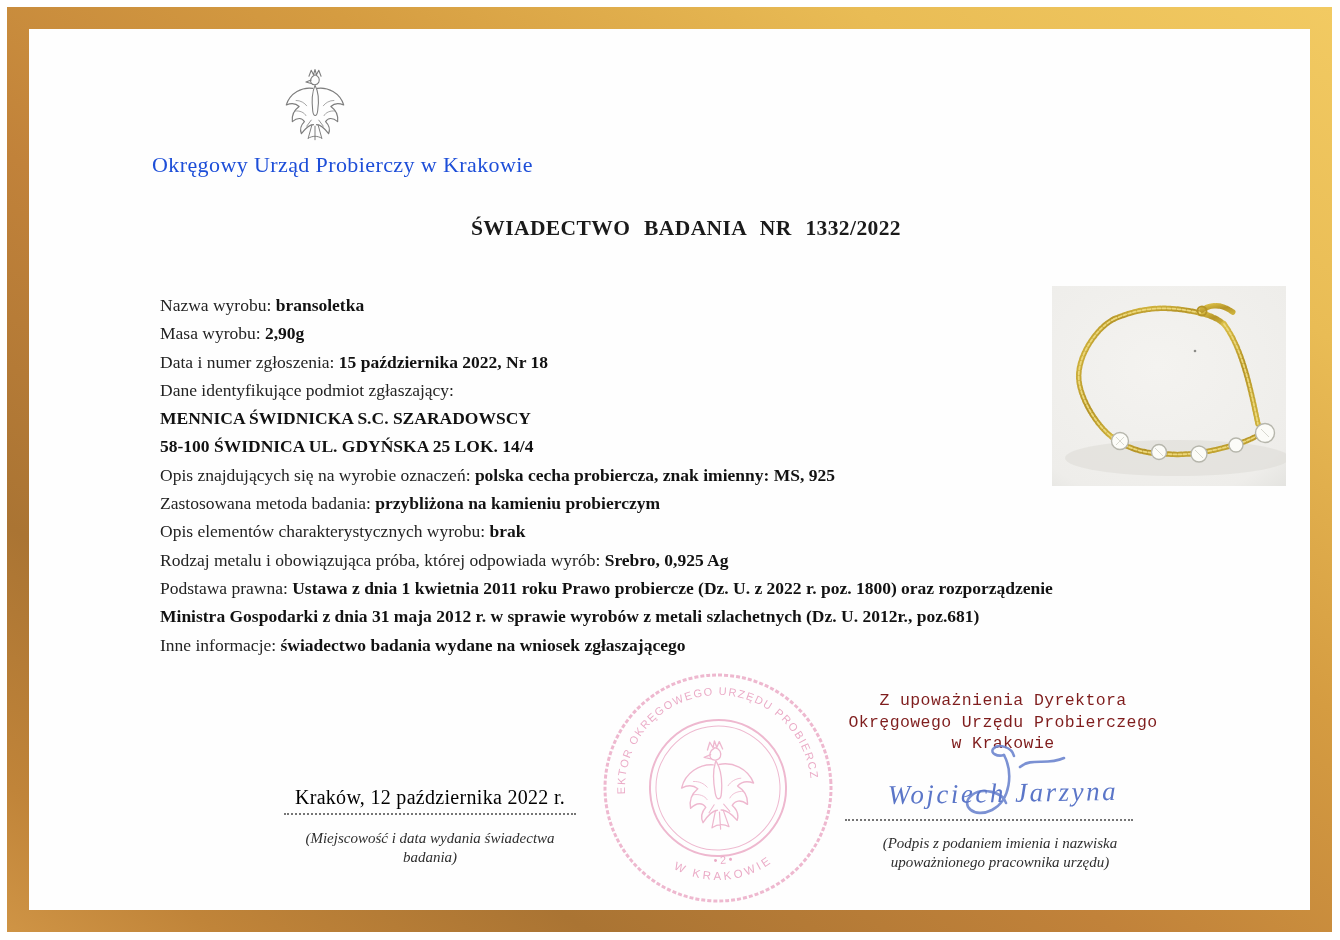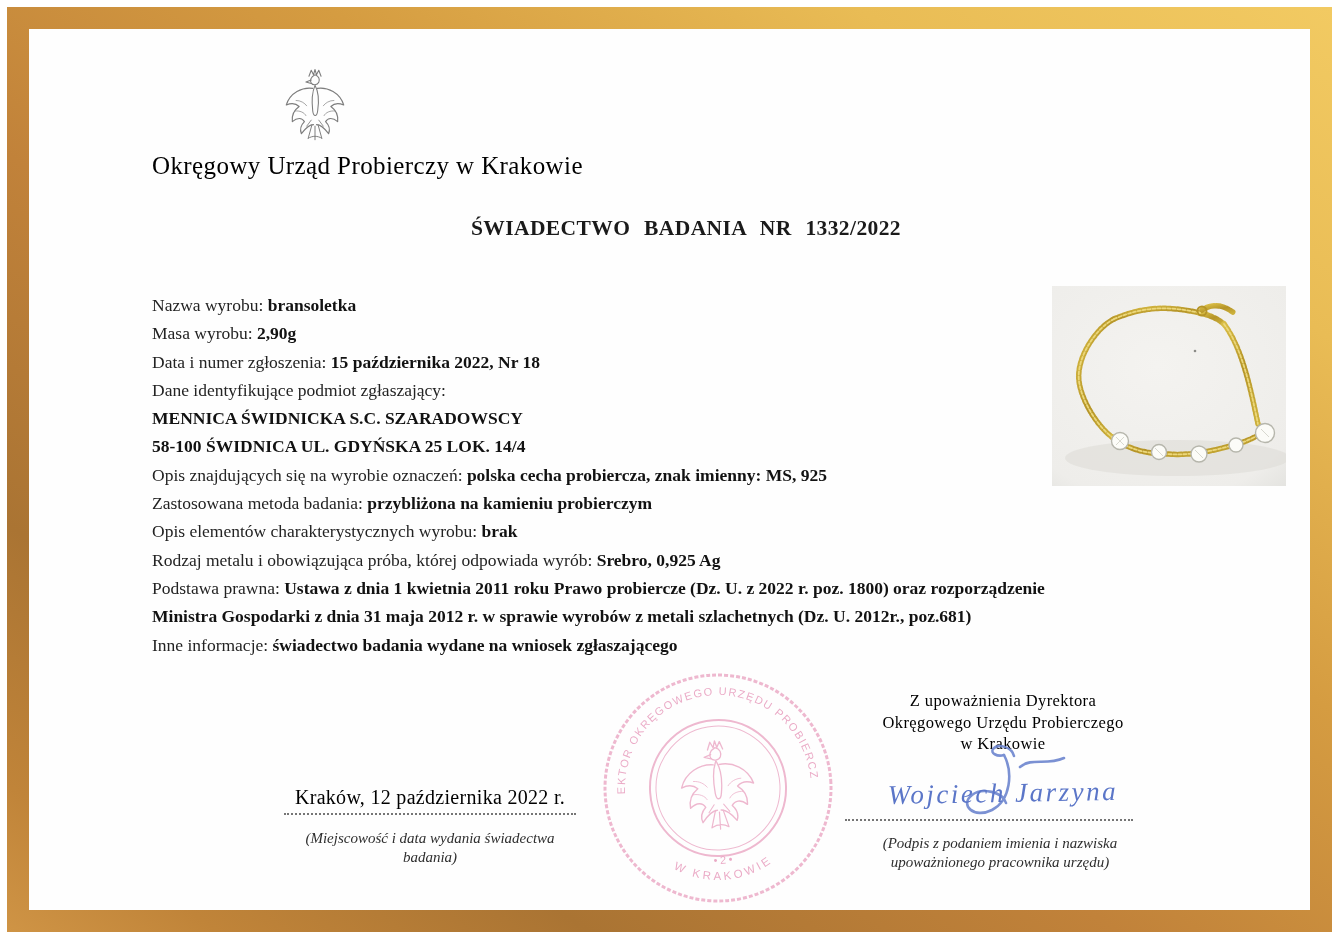--- a/index.html
+++ b/index.html
@@ -2,35 +2,35 @@
 <html><head>
 <meta charset="utf-8">
 <style>
   html,body{margin:0;padding:0;background:#ffffff;}
   .scan{position:relative;width:1340px;height:940px;background:#ffffff;overflow:hidden;
         font-family:"Liberation Serif", serif;color:#1e1e1e;}
   .gold-frame{position:absolute;left:7px;top:7px;right:8px;bottom:8px;
         background:linear-gradient(215deg,#f2ca62 0%,#e9bc55 18%,#d59c41 38%,#c1823a 58%,#aa7433 78%,#c08439 92%,#cf9445 100%);}
   .page{position:absolute;left:22px;top:22px;right:22px;bottom:22px;background:#fefefe;}
   .emblem{position:absolute;left:281px;top:64px;width:68px;height:82px;}
-  .issuer{position:absolute;left:152px;top:152px;font-size:25px;letter-spacing:.4px;color:#000000;}
+  .issuer{position:absolute;left:152px;top:152px;font-size:22px;letter-spacing:.4px;color:#1d4ed8;}
   .title{position:absolute;left:0;top:216px;width:1340px;text-align:center;transform:translateX(16px);
          font-size:21.5px;font-weight:700;letter-spacing:.4px;word-spacing:8px;color:#1a1a1a;}
   .fields{position:absolute;left:152px;top:291px;font-size:17.5px;color:#232323;}
-  .frow{line-height:28.3px;white-space:nowrap;}
+  .frow{line-height:28.3px;white-space:nowrap;margin-left:8px;}
   .fval{font-weight:700;color:#121212;}
   .photo{position:absolute;left:1052px;top:286px;width:234px;height:200px;}
   .stampwrap{position:absolute;left:596px;top:666px;width:244px;height:244px;opacity:.58;transform:rotate(-4deg);}
   .sigL{position:absolute;left:284px;top:786px;width:292px;text-align:center;}
   .sigL .dateline{font-size:20px;color:#000000;letter-spacing:.3px;}
   .dash{border-top:2px dotted #757575;height:0;margin-top:4px;}
   .caption{font-size:15px;font-style:italic;color:#2e2e2e;line-height:1.28;margin-top:14px;}
   .sigR{position:absolute;left:838px;top:690px;width:330px;text-align:center;}
-  .authority{font-family:Liberation Serif, serif;font-size:16.5px;line-height:21.5px;
-             color:#000000;letter-spacing:.4px;}
+  .authority{font-family:Liberation Mono, monospace;font-size:16.5px;line-height:21.5px;
+             color:#7f1d1d;letter-spacing:.4px;}
   .signame{position:absolute;left:838px;top:778px;width:330px;text-align:center;
            font-style:italic;font-size:27px;letter-spacing:2.5px;color:#5b76c8;transform:rotate(-1deg);}
   .flourish{position:absolute;left:928px;top:742px;width:170px;height:85px;}
   .sigRdash{position:absolute;left:845px;top:815px;width:288px;}
   .sigRcap{position:absolute;left:848px;top:820px;width:304px;text-align:center;}
   .stamp-text{font-family:"Liberation Sans", sans-serif;}
 </style>
 </head>
 <body>
 

